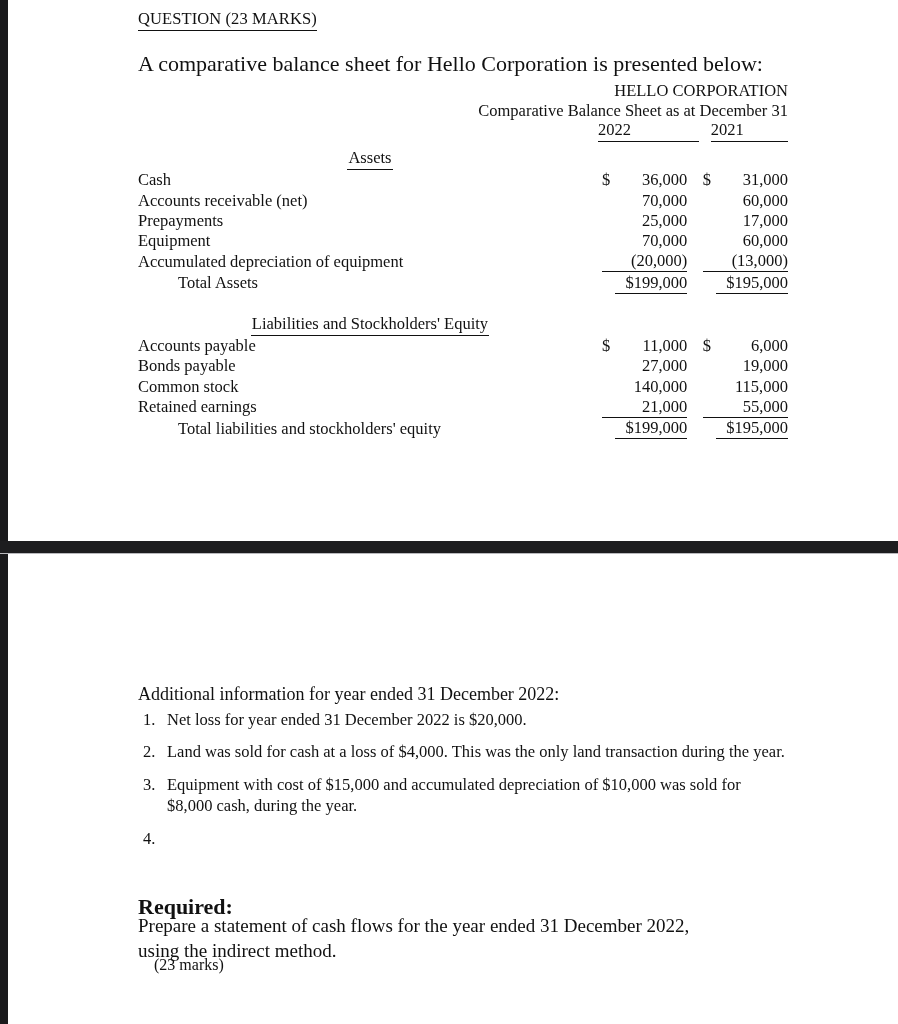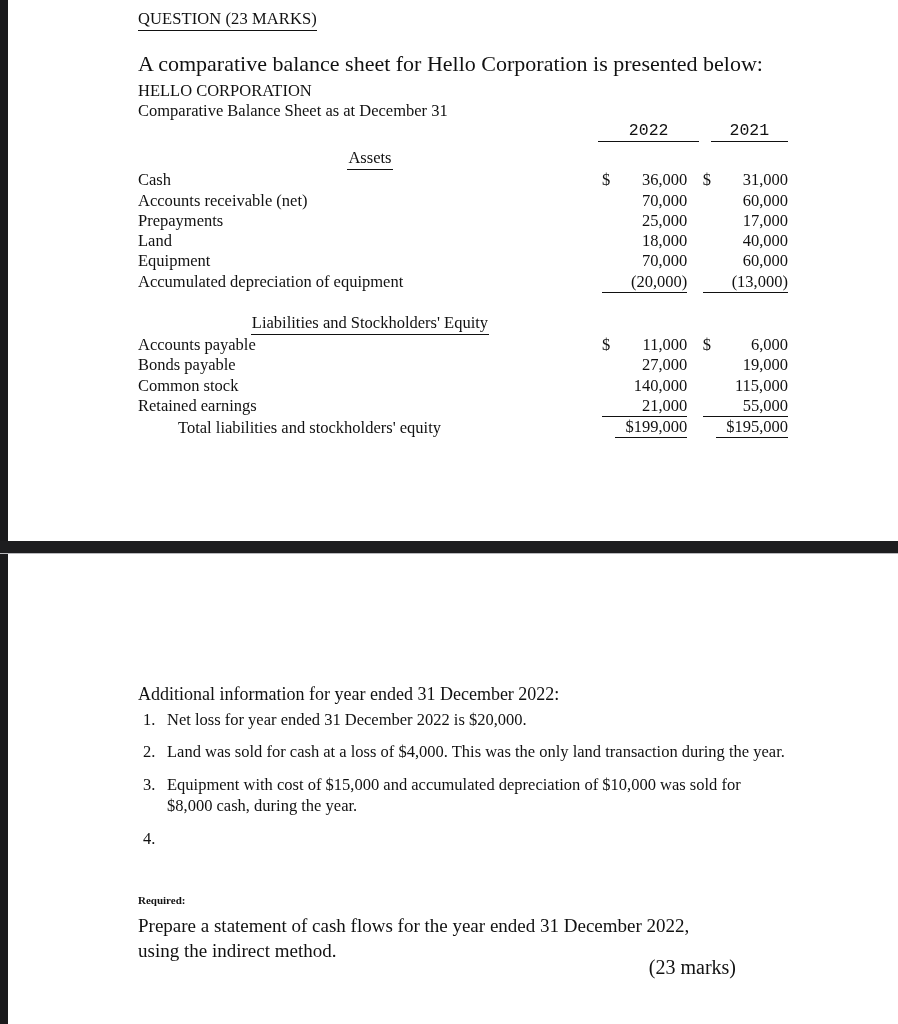--- a/index.html
+++ b/index.html
@@ -69,21 +69,21 @@
     top: 51px;
     left: 0;
     font-size: 22px;
     white-space: nowrap;
   }
 
   .stmt-title {
     position: absolute;
     left: 0;
     width: 650px;
-    text-align: left;
+    text-align: right;
     font-size: 16.5px;
     white-space: nowrap;
   }
   .stmt-title-1 { top: 81px; }
   .stmt-title-2 { top: 101px; }
 
   
   .stmt {
     position: absolute;
     top: 120px;
@@ -113,24 +113,23 @@
   .section-head .head-text {
     display: inline-block;
     border-bottom: 1.3px solid #111;
     padding: 0 1px 1px 1px;
   }
 
   
   .yr-head td { height: 22px; vertical-align: bottom; }
   .yr-head .yr-box {
     display: block;
-    text-align: center;
+    text-align: left;
     border-bottom: 1.4px solid #111;
     padding-bottom: 1px;
-    font-family: Liberation Mono, monospace;
   }
   .yr-head .yr-wide { margin: 0 -12px 0 -4px; }
   .yr-head .yr-narrow { margin: 0 0 0 8px; }
   .rule-under .col-amt {
     border-bottom: 1.3px solid #111;
   }
   .rule-under .col-cur {
     border-bottom: 1.3px solid #111;
   }
   .total-row .col-amt {
@@ -166,38 +165,38 @@
   .addl-list li .num {
     position: absolute;
     left: 5px;
     top: 0;
   }
 
   .required-label {
     position: absolute;
     top: 340px;
     left: 0;
-    font-size: 11px;
+    font-size: 22px;
     font-weight: bold;
   }
   .required-body {
     position: absolute;
     top: 360px;
     left: 0;
     width: 590px;
     font-size: 19px;
     line-height: 1.30;
   }
   .marks-note {
     position: absolute;
     top: 402px;
-    left: 8px;
+    left: 16px;
     width: 590px;
-    text-align: right;
-    font-size: 20px;
+    text-align: left;
+    font-size: 16px;
   }
 </style>
 </head>
 <body>
 
 <div class="scan-left-gutter"></div>
 <div class="scan-page-divider"></div>
 
 <div class="page page-top">
   <div class="content">
@@ -259,42 +258,42 @@
         </tr>
         <tr>
           <td class="col-label">Prepayments</td>
           <td class="col-cur"></td>
           <td class="col-amt">25,000</td>
           <td class="col-gap"></td>
           <td class="col-cur"></td>
           <td class="col-amt">17,000</td>
         </tr>
         <tr>
-          <td class="col-label">Land</td>
-          <td class="col-cur"></td>
-          <td class="col-amt">18,000</td>
-          <td class="col-gap"></td>
-          <td class="col-cur"></td>
-          <td class="col-amt">40,000</td>
-        </tr>
-        <tr>
           <td class="col-label">Equipment</td>
           <td class="col-cur"></td>
           <td class="col-amt">70,000</td>
           <td class="col-gap"></td>
           <td class="col-cur"></td>
           <td class="col-amt">60,000</td>
         </tr>
         <tr class="rule-under">
           <td class="col-label">Accumulated depreciation of equipment</td>
           <td class="col-cur"></td>
           <td class="col-amt">(20,000)</td>
           <td class="col-gap"></td>
           <td class="col-cur"></td>
           <td class="col-amt">(13,000)</td>
+        </tr>
+        <tr class="total-row">
+          <td class="col-label indent-1">Total Assets</td>
+          <td class="col-cur"></td>
+          <td class="col-amt">$199,000</td>
+          <td class="col-gap"></td>
+          <td class="col-cur"></td>
+          <td class="col-amt">$195,000</td>
         </tr>
 
         <tr class="blank-row">
           <td colspan="6"></td>
         </tr>
 
         <tr class="section-head">
           <td>
             <span class="head-text">Liabilities and Stockholders' Equity</span>
           </td>

